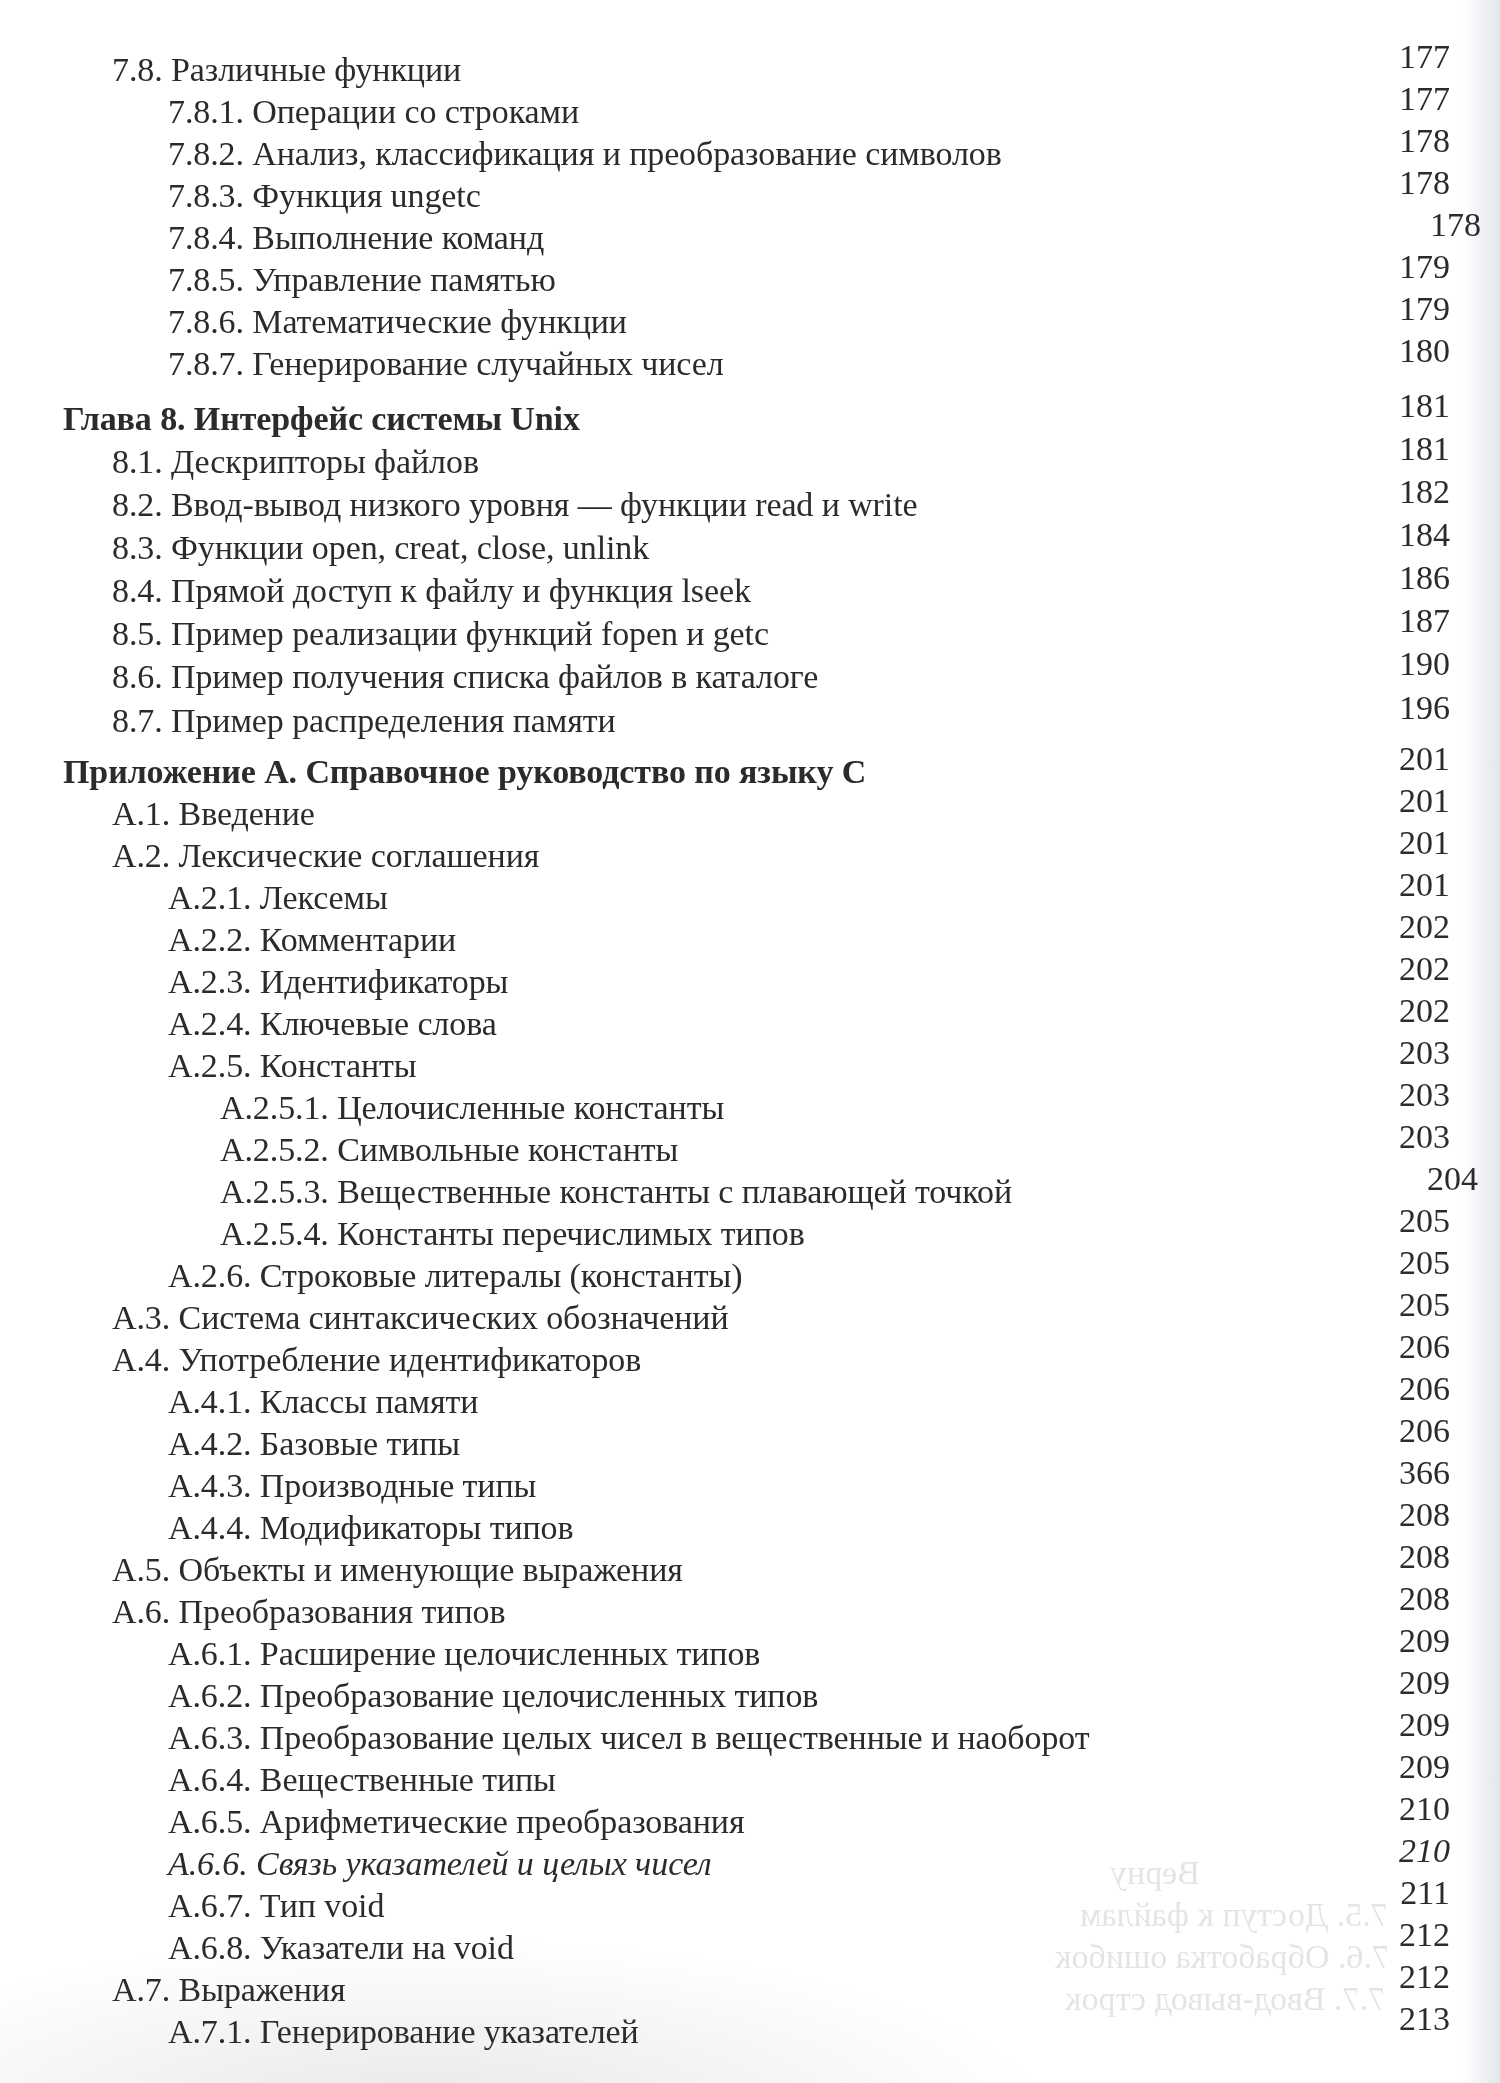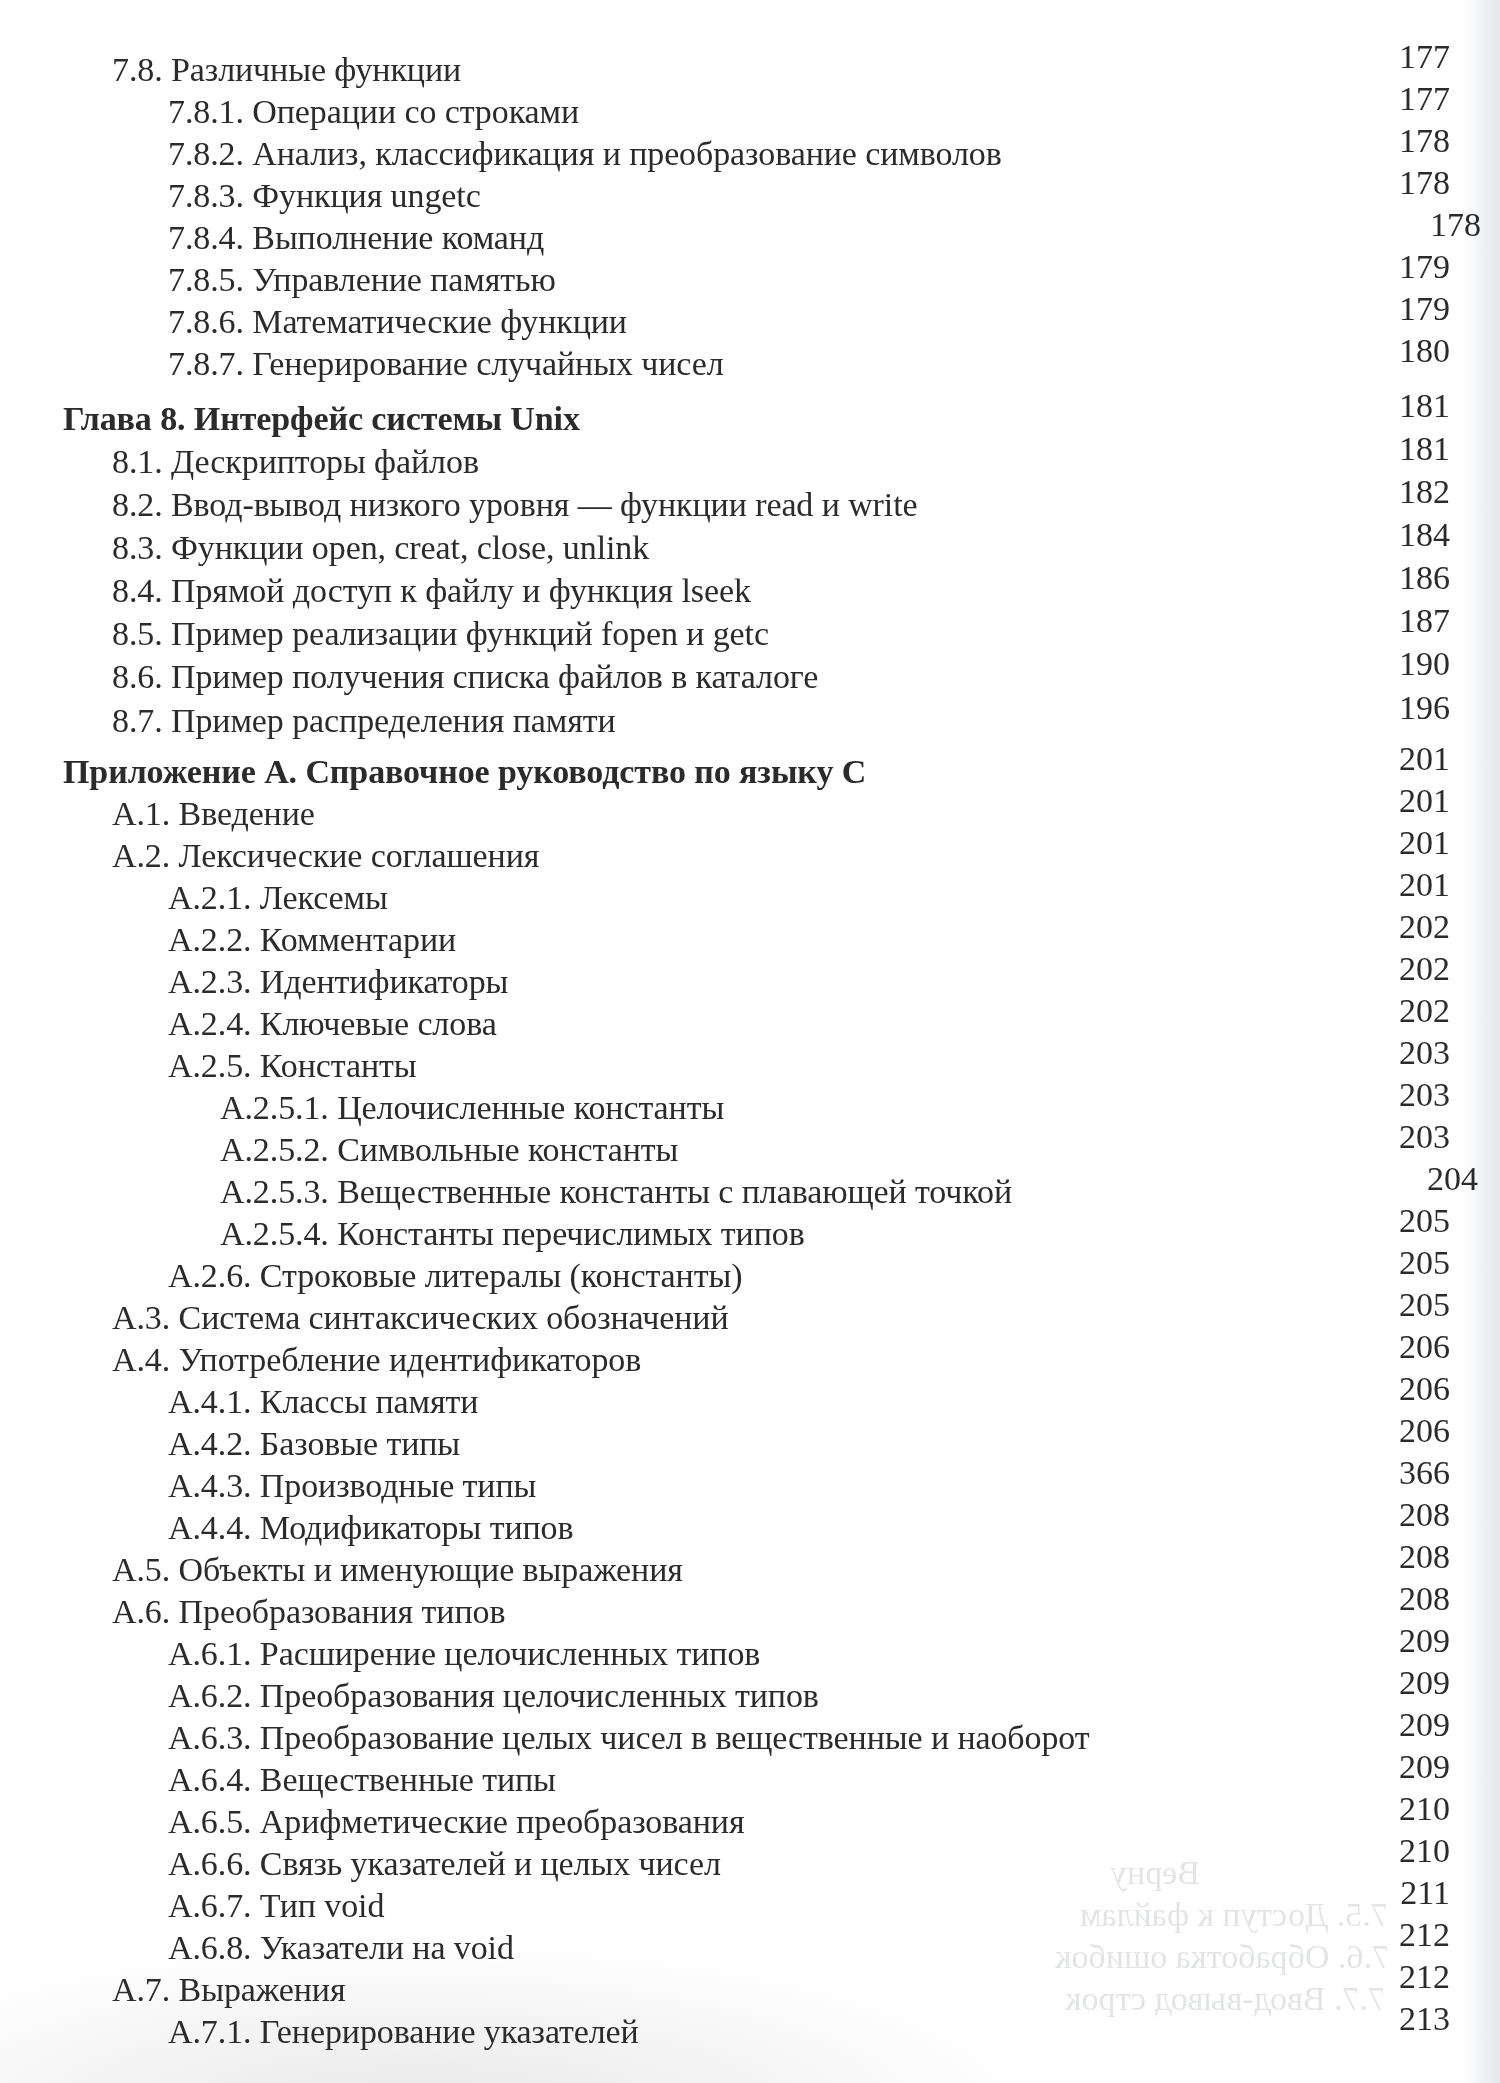--- a/index.html
+++ b/index.html
@@ -230,36 +230,36 @@
   </div>
       <div class="row" style="top: 1591px;">
     <span class="entry lvl1">А.6. Преобразования типов</span>
     <span class="pg">208</span>
   </div>
       <div class="row" style="top: 1633px;">
     <span class="entry lvl2">А.6.1. Расширение целочисленных типов</span>
     <span class="pg">209</span>
   </div>
       <div class="row" style="top: 1675px;">
-    <span class="entry lvl2">А.6.2. Преобразования целочисленных типов</span>
+    <span class="entry lvl2">А.6.2. Преобразование целочисленных типов</span>
     <span class="pg">209</span>
   </div>
       <div class="row" style="top: 1717px;">
     <span class="entry lvl2">А.6.3. Преобразование целых чисел в вещественные и наоборот</span>
     <span class="pg">209</span>
   </div>
       <div class="row" style="top: 1759px;">
     <span class="entry lvl2">А.6.4. Вещественные типы</span>
     <span class="pg">209</span>
   </div>
       <div class="row" style="top: 1801px;">
     <span class="entry lvl2">А.6.5. Арифметические преобразования</span>
     <span class="pg">210</span>
   </div>
-      <div class="row" style="top: 1843px;">
+      <div class="row" style="top: 1843px; font-style: italic;">
     <span class="entry lvl2">А.6.6. Связь указателей и целых чисел</span>
     <span class="pg">210</span>
   </div>
       <div class="row" style="top: 1885px;">
     <span class="entry lvl2">А.6.7. Тип void</span>
     <span class="pg">211</span>
   </div>
       <div class="row" style="top: 1927px;">
     <span class="entry lvl2">А.6.8. Указатели на void</span>
     <span class="pg">212</span>

